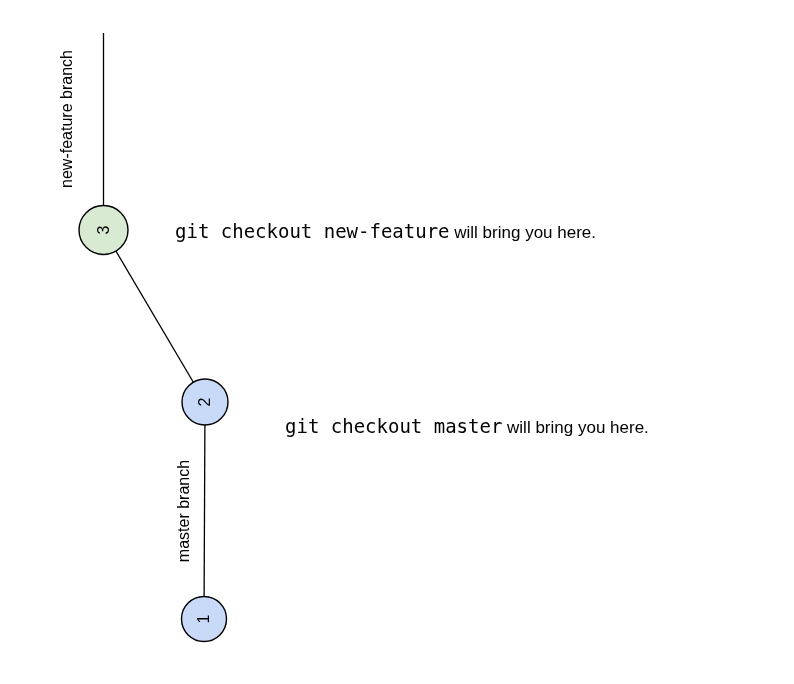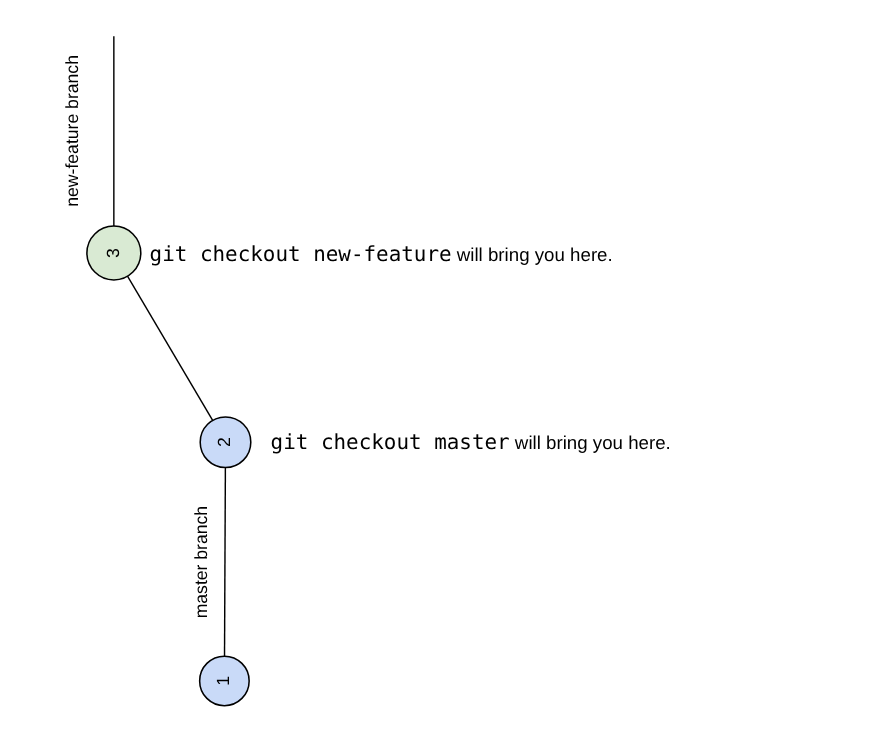--- a/index.html
+++ b/index.html
@@ -46,20 +46,21 @@
     font-size: 16px;
     font-family: "Liberation Sans", sans-serif;
   }
 
   
   .annot {
     position: absolute;
     transform: translate(0, -50%);
     white-space: nowrap;
     color: #000000;
+    margin-left: 39px;
   }
 
   .cmd {
     font-family: "DejaVu Sans Mono", monospace;
     font-size: 19px;
   }
 
   .plain {
     font-family: "Liberation Sans", sans-serif;
     font-size: 17px;
@@ -87,17 +88,17 @@
   <div class="vtext digit" style="left: 103.5px; top: 230px;">3</div>
 
   <div class="vtext digit" style="left: 205px; top: 402px;">2</div>
 
   <div class="vtext digit" style="left: 204px; top: 619px;">1</div>
 
   <div class="annot" style="left: 136px; top: 231px;">
     <span class="cmd">git checkout new-feature</span><span class="plain"> will bring you here.</span>
   </div>
 
-  <div class="annot" style="left: 246px; top: 402px;">
+  <div class="annot" style="left: 246px; top: 426px;">
     <span class="cmd">git checkout master</span><span class="plain"> will bring you here.</span>
   </div>
 
 </div>
 
 </body></html>

